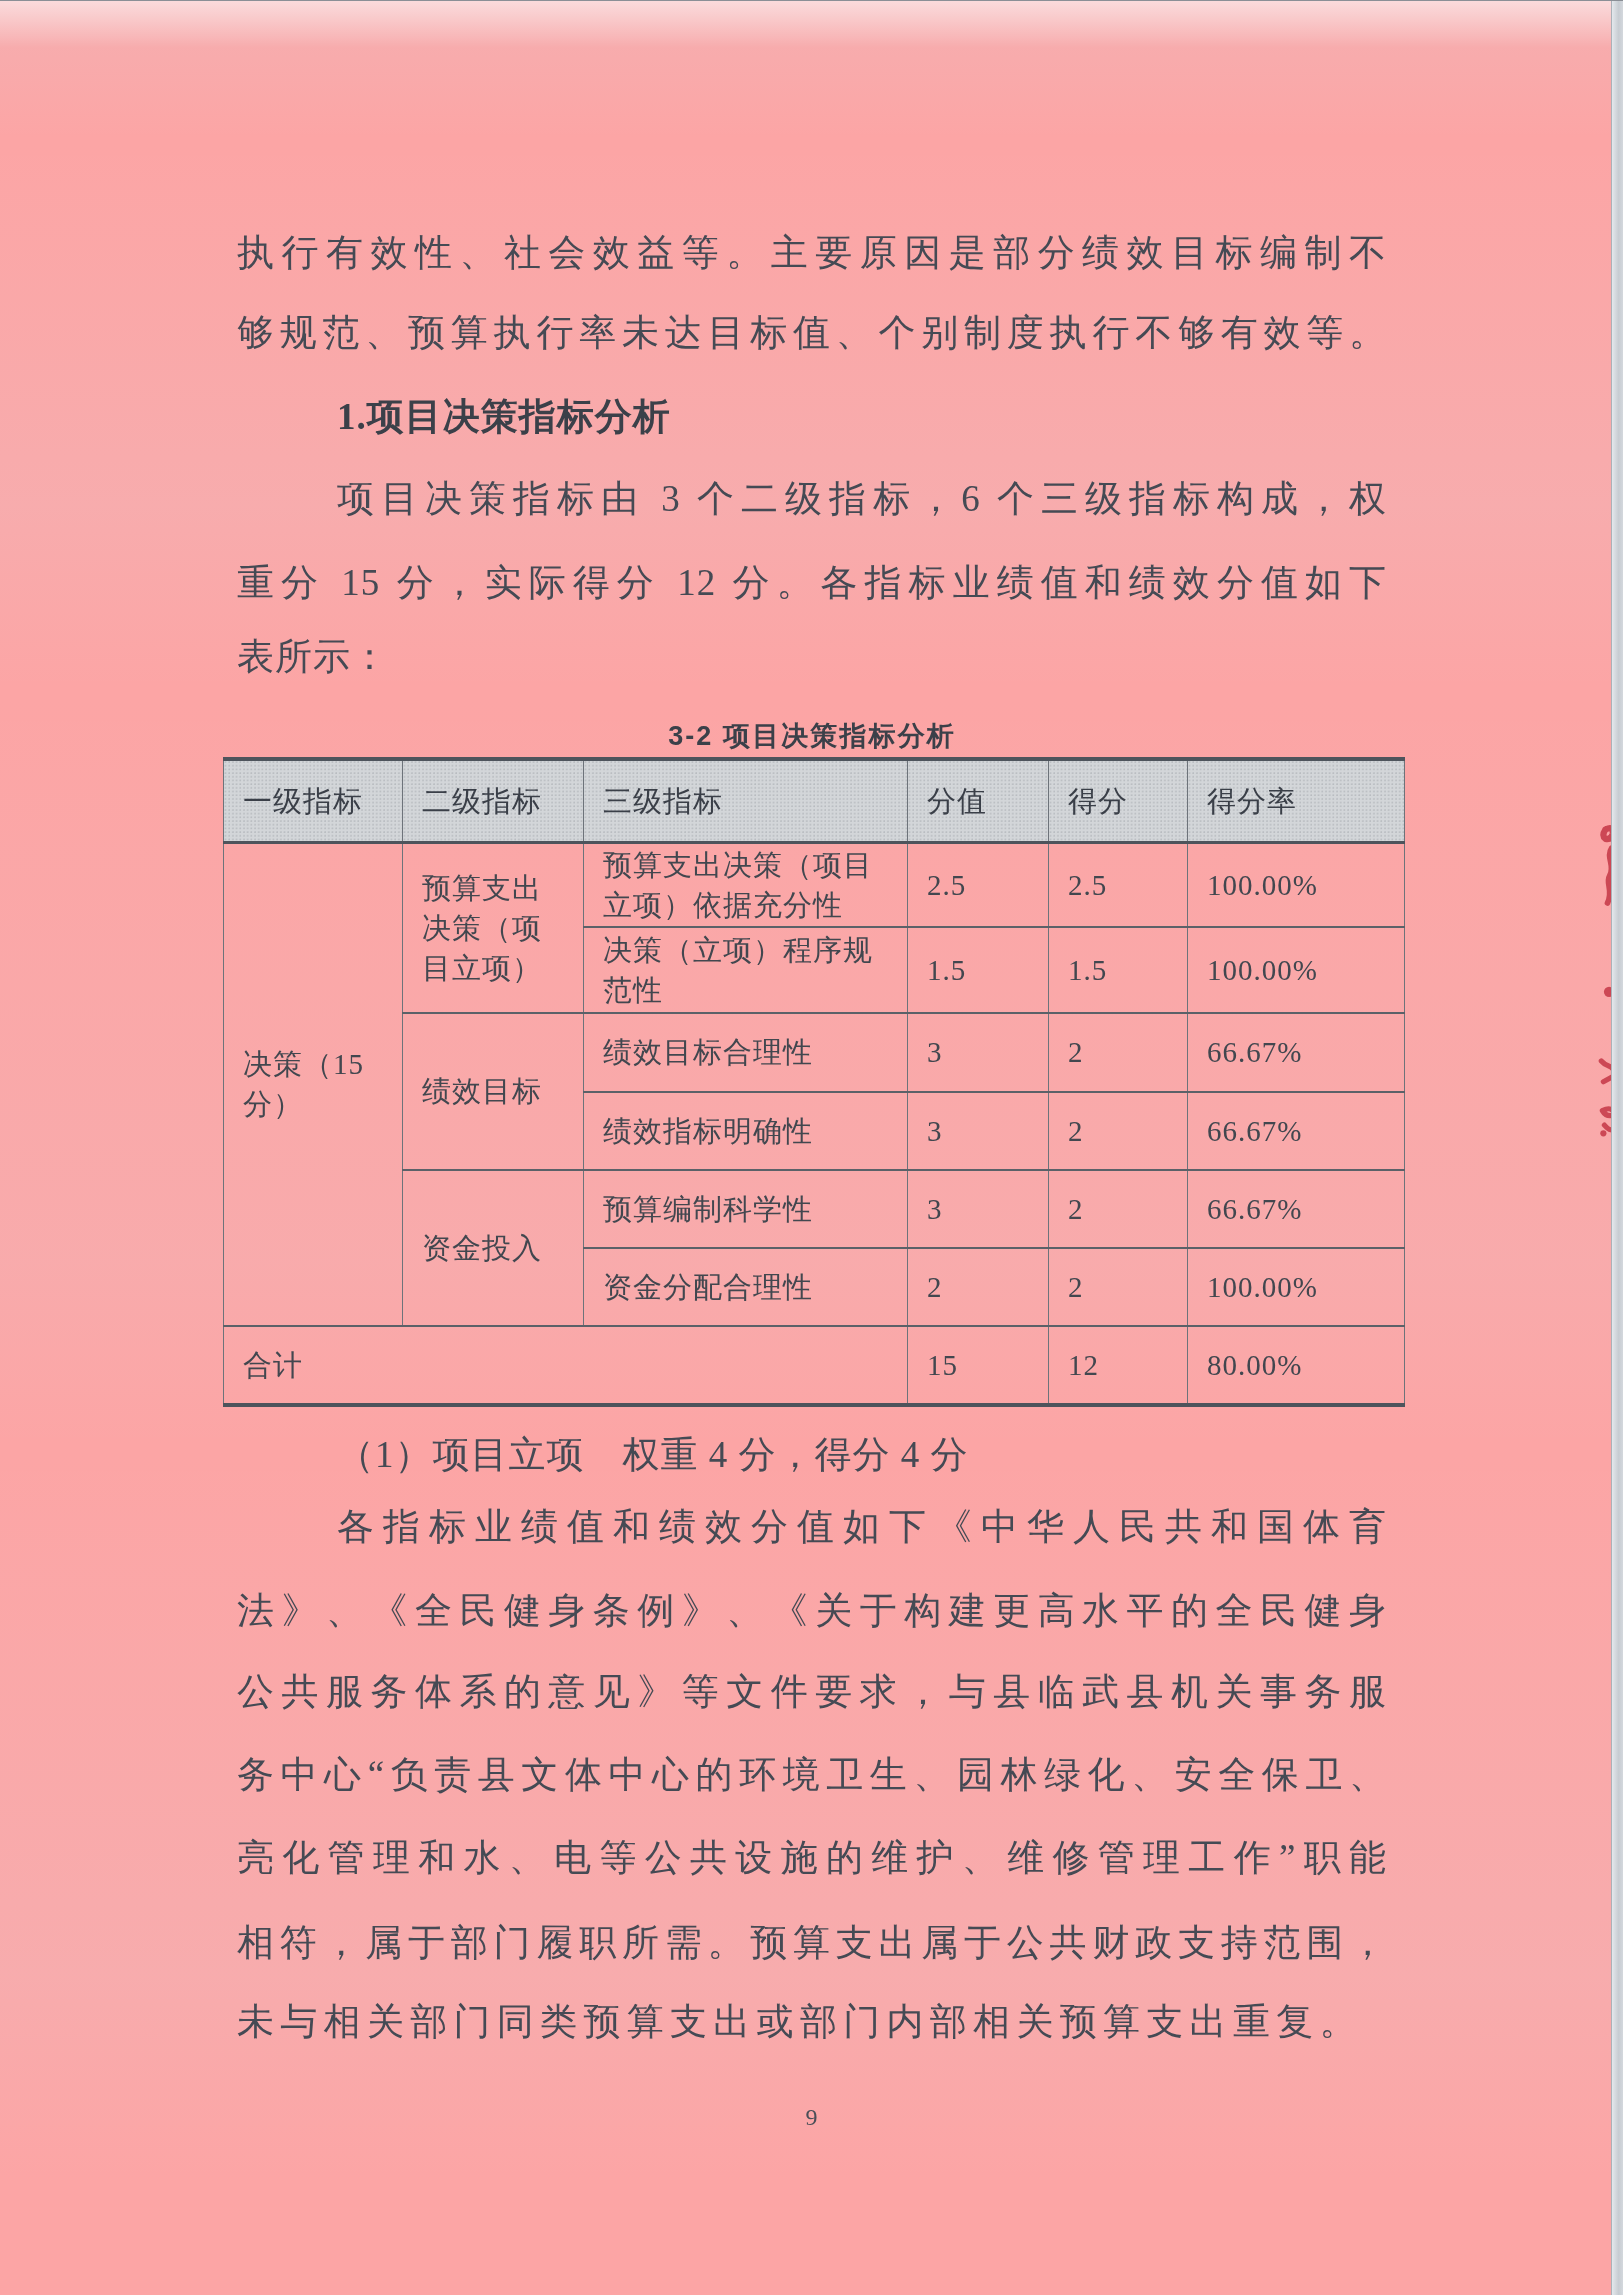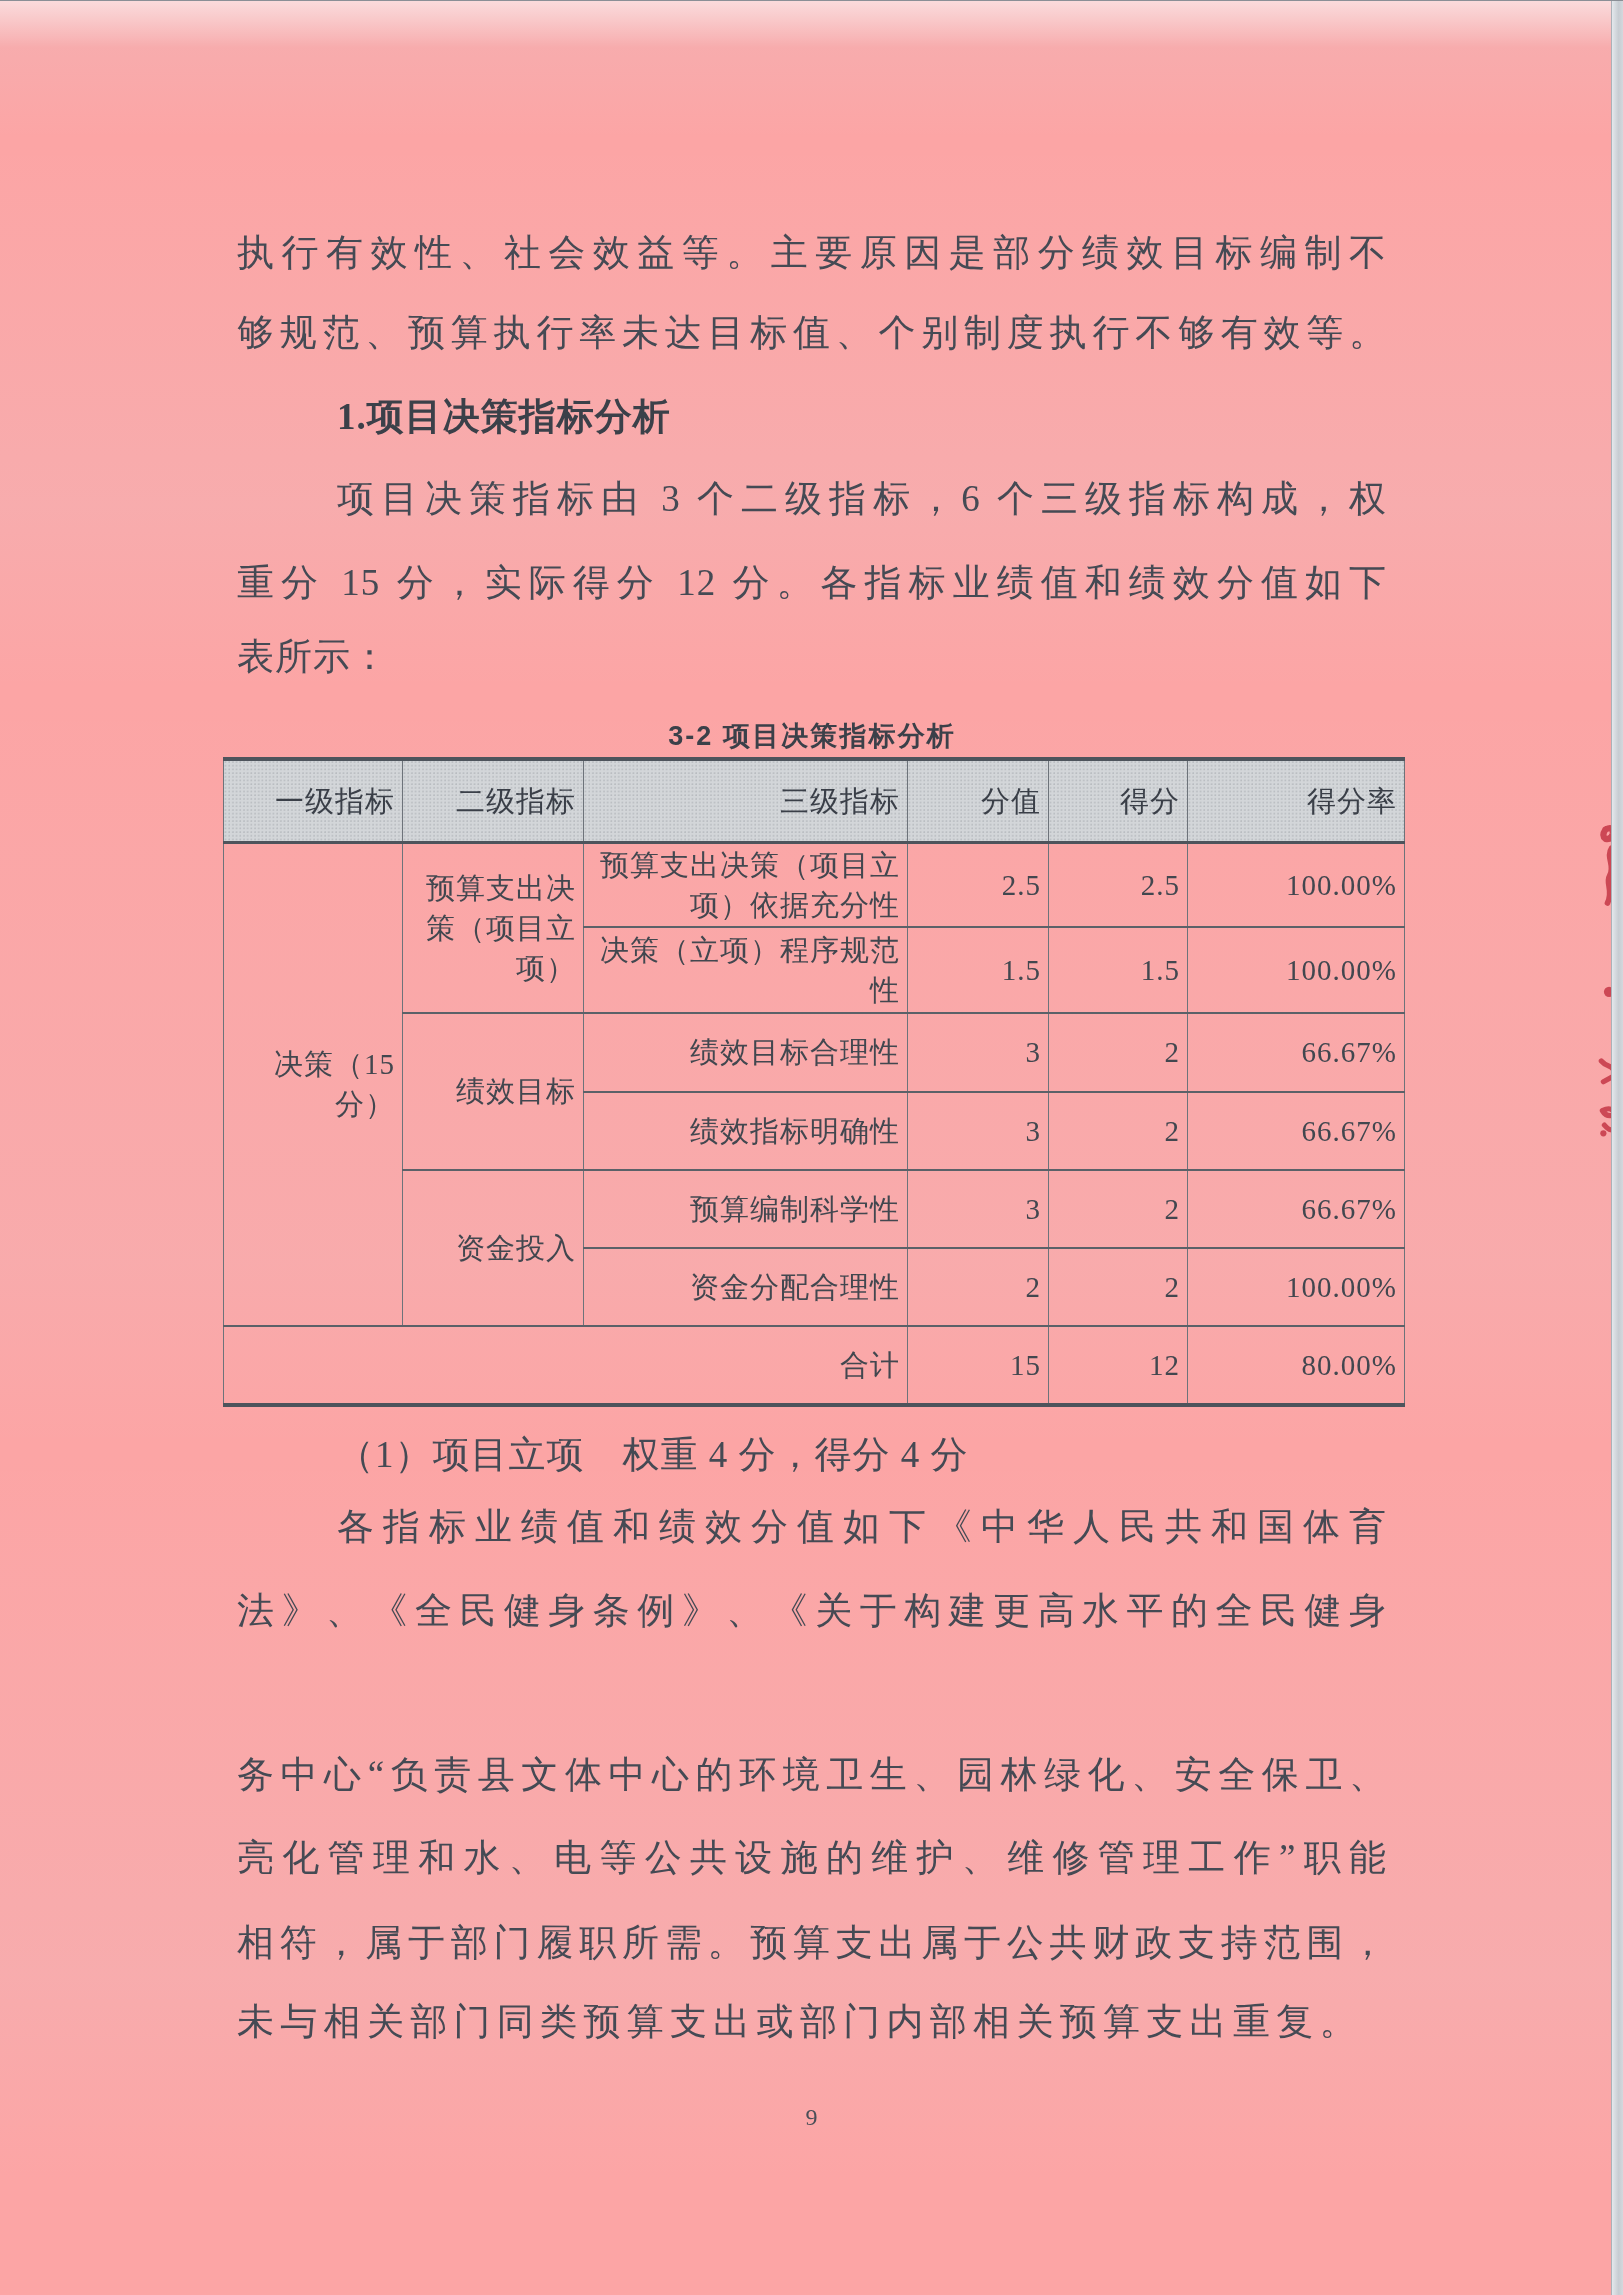--- a/index.html
+++ b/index.html
@@ -38,22 +38,22 @@
     font-family:"Liberation Sans","DejaVu Sans",sans-serif;
   }
   .tablewrap{position:absolute;left:223px;top:756px;}
   table.score{
     border-collapse:collapse;table-layout:fixed;width:1181px;
     font-size:29px;color:#42474f;
   }
   table.score td,table.score th{
     border-left:1.6px solid #6d737a;border-right:1.6px solid #6d737a;
     border-top:2.1px solid #5b6168;border-bottom:2.1px solid #5b6168;
-    text-align:right;vertical-align:middle;
-    padding:0 7px;line-height:40px;letter-spacing:1px;
+    text-align:left;vertical-align:middle;
+    padding:0 19px;line-height:40px;letter-spacing:1px;
     overflow:hidden;font-weight:400;
   }
   table.score tr.hdr th{
     background:#d3d6d9;
     background-image:radial-gradient(circle at 1px 1px, rgba(160,165,170,.55) 0.6px, rgba(0,0,0,0) 0.9px);
     background-size:3.7px 3.7px;
     border-top:4.2px solid #4e545c;border-bottom:3.7px solid #4e545c;
     height:80px;font-size:29px;color:#3a3f48;
   }
   table.score td{height:76px;}
@@ -153,20 +153,21 @@
           <td>80.00%</td>
         </tr>
       </tbody>
     </table>
   </div>
 
   <div class="textline leftline indent" style="top:1412px">（1）项目立项　权重 4 分，得分 4 分</div>
 
   <div class="textline indent" style="top:1484px">各指标业绩值和绩效分值如下《中华人民共和国体育</div>
   <div class="textline" style="top:1568px">法》、《全民健身条例》、《关于构建更高水平的全民健身</div>
+  <div class="textline" style="top:1649px">公共服务体系的意见》等文件要求，与县临武县机关事务服</div>
   <div class="textline" style="top:1732px">务中心“负责县文体中心的环境卫生、园林绿化、安全保卫、</div>
   <div class="textline" style="top:1815px">亮化管理和水、电等公共设施的维护、维修管理工作”职能</div>
   <div class="textline" style="top:1900px">相符，属于部门履职所需。预算支出属于公共财政支持范围，</div>
   <div class="textline lastline" style="top:1979px">未与相关部门同类预算支出或部门内部相关预算支出重复。</div>
 
   <div class="pagenum">9</div>
 
   <svg class="redmarks" width="31" height="335" viewBox="0 0 60 640" aria-hidden="true">
     <g stroke="#c9404e" fill="none" stroke-linecap="round" opacity="0.92">
       <path d="M26,24 q16,-8 14,8 q-2,12 -14,10 q-8,-6 0,-18" stroke-width="12"></path>

